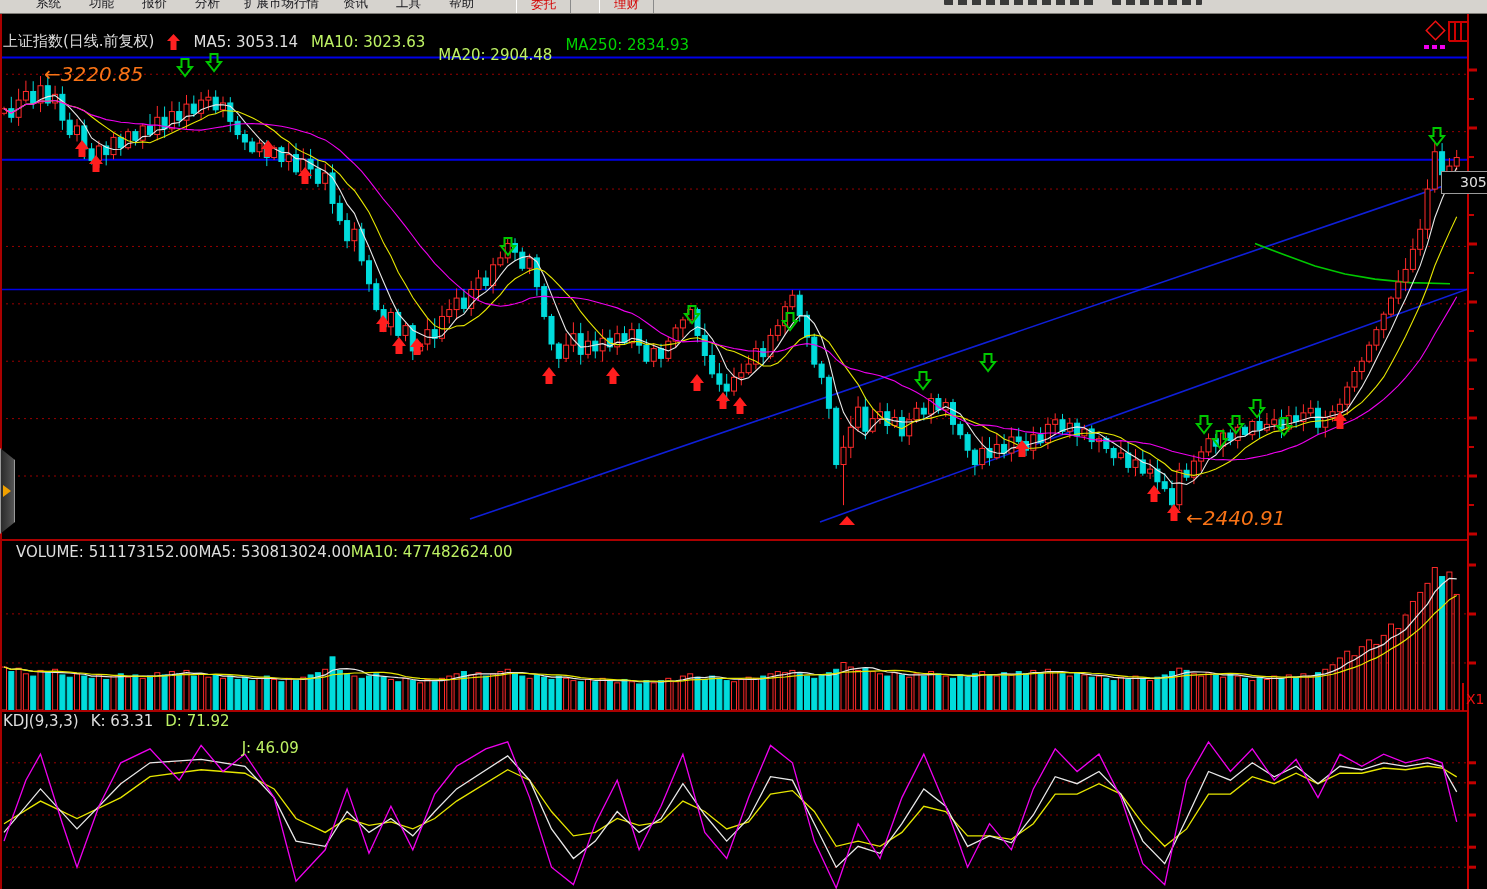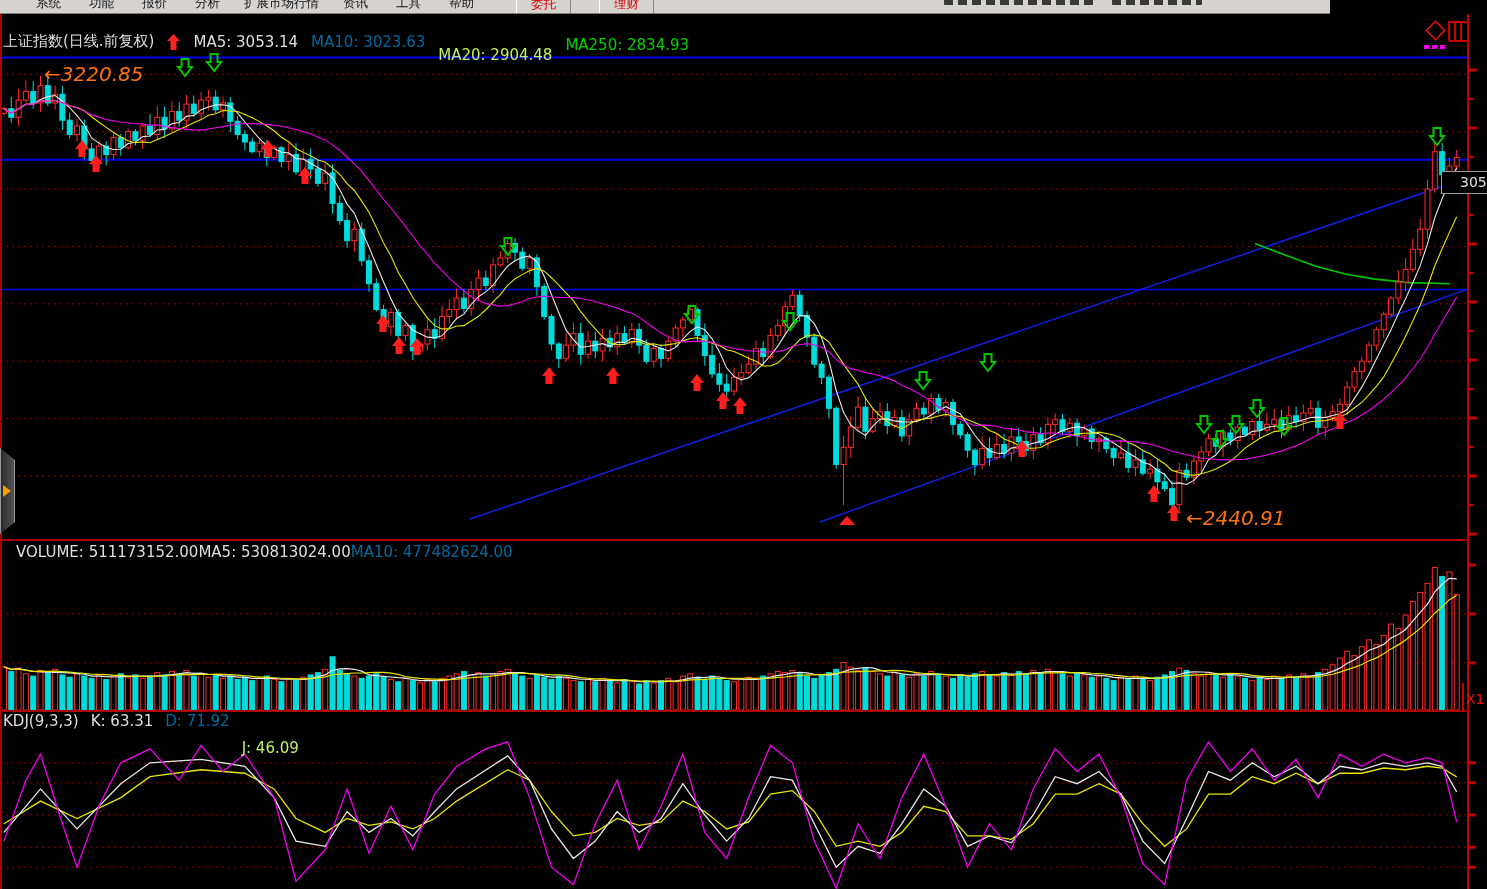--- a/index.html
+++ b/index.html
@@ -1,33 +1,33 @@
 <!DOCTYPE html>
 <html><head>
 <meta charset="utf-8">
 <style>
   html,body{margin:0;padding:0;background:#000;}
   #stage{position:relative;width:1487px;height:889px;background:#000;overflow:hidden;
          font-family:"DejaVu Sans","Liberation Sans",sans-serif;}
   
-  #menubar{position:absolute;left:0;top:0;width:1330px;height:13px;background:#d6d3ce;
+  #menubar{position:absolute;left:0;top:0;width:1487px;height:13px;background:#d6d3ce;
            border-bottom:1px solid #7e7b76;overflow:hidden;white-space:nowrap;z-index:30;}
   .menu-row{display:flex;align-items:flex-start;margin-top:-7px;padding-left:22px;}
   .menu-item{font-size:12.5px;color:#15151a;padding:2px 14px;display:inline-block;}
   .menu-item.wide{padding:2px 10px;}
   .menu-btn{font-size:12.5px;color:#d40000;background:#d6d3ce;border:1px solid #fff;
             border-right-color:#8a8a8a;border-bottom-color:#8a8a8a;padding:2px 14px;margin-left:28px;display:inline-block;}
   .illegible{display:inline-block;height:7px;margin-top:5px;border-radius:1px;
              background:repeating-linear-gradient(90deg,#3a3a3a 0 9px,rgba(0,0,0,0) 9px 14px);}
   
   .ovl{position:absolute;z-index:20;white-space:nowrap;}
   #main-header{left:3px;top:19px;display:flex;align-items:center;gap:13px;font-size:15px;}
   #vol-header{left:16px;top:543px;display:flex;font-size:15px;}
   #kdj-header{left:3px;top:712px;display:flex;gap:12px;font-size:15px;}
-  .t-white{color:#dedede;} .t-yellow{color:#0369a1;} .t-magenta{color:#bef264;margin-top:27px;} .t-green{color:#00d200;margin-top:7px;}
+  .t-white{color:#dedede;} .t-yellow{color:#bef264;} .t-magenta{color:#bef264;margin-top:27px;} .t-green{color:#00d200;margin-top:7px;}
   .gray-label{color:#f97316;font-size:20px;z-index:15;font-style:italic;}
   #price-tag{left:1441px;top:171px;width:27px;height:21px;border:1px solid #9a9a9a;background:#000;
              color:#e0e0e0;font-size:14px;line-height:21px;padding-left:18px;overflow:hidden;z-index:25;}
   #x1-label{left:1466px;top:691px;color:#ee1111;font-size:14px;z-index:25;}
   
   #left-handle{left:0;top:448px;width:13px;height:84px;z-index:26;
                background:linear-gradient(90deg,#2a2a2a,#555);border:1px solid #9a9a9a;
                clip-path:polygon(0 0,100% 14%,100% 86%,0 100%);}
   #left-handle .tri{position:absolute;left:2px;top:36px;width:0;height:0;
                border-left:8px solid #f0a000;border-top:6px solid transparent;border-bottom:6px solid transparent;}

